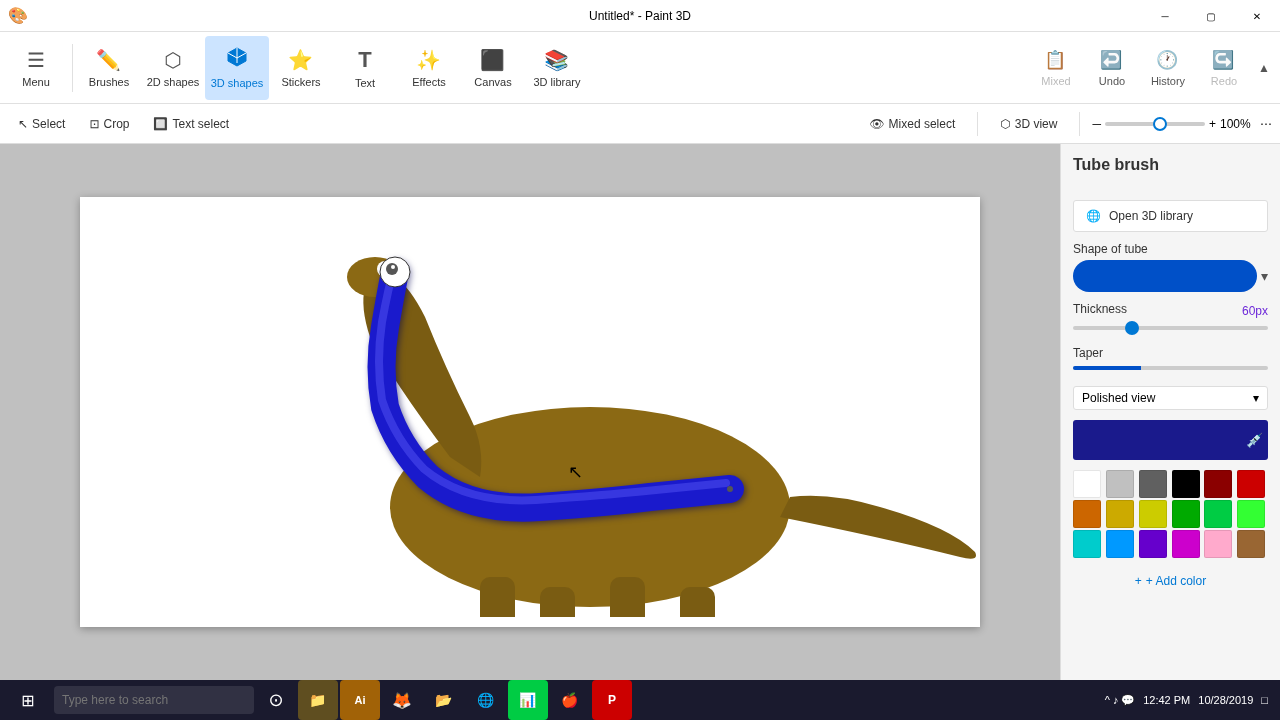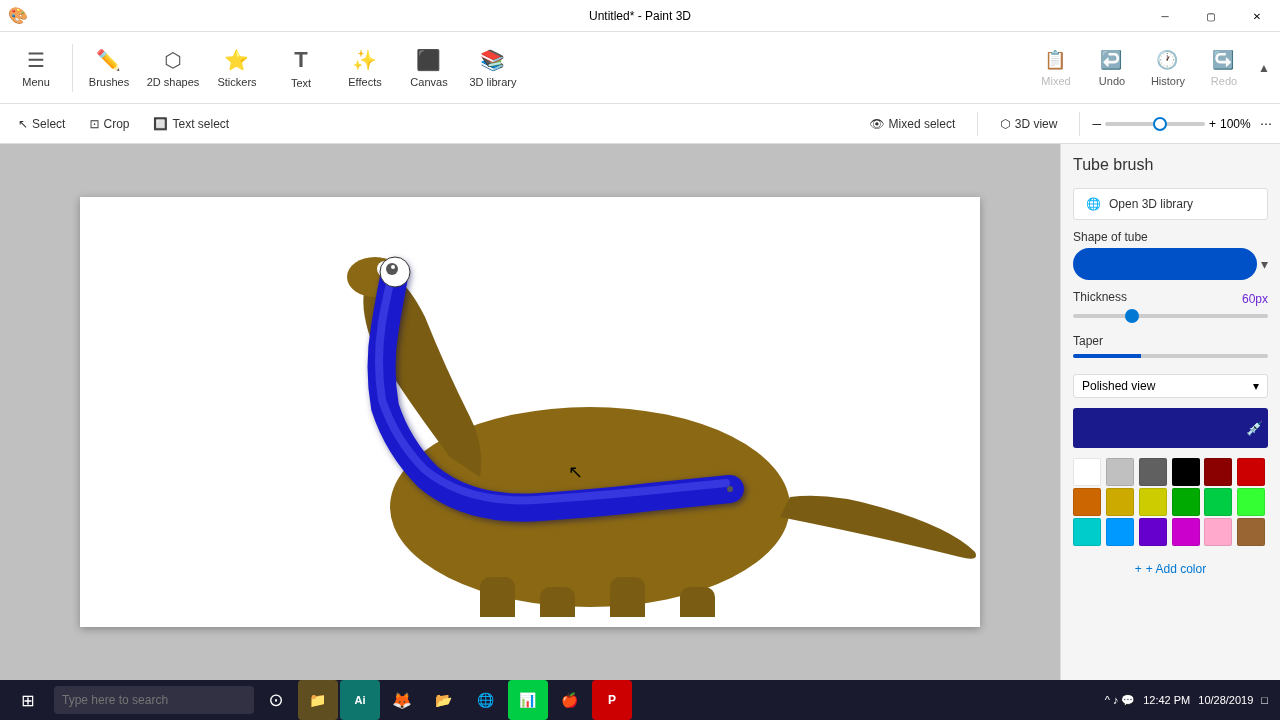--- a/index.html
+++ b/index.html
@@ -194,23 +194,23 @@
       background: #f5f5f5;
       border-left: 1px solid #ddd;
       display: flex;
       flex-direction: column;
       padding: 12px;
       gap: 10px;
       overflow-y: auto;
     }
     .panel-title {
       font-size: 16px;
-      font-weight: 400;
+      font-weight: 700;
       color: #333;
-      margin-bottom: 4px;
+      margin-bottom: 16px;
     }
     .panel-section-label {
       font-size: 12px;
       color: #333;
       margin-bottom: 4px;
     }
     .open-3d-library-btn {
       display: flex;
       align-items: center;
       gap: 8px;
@@ -416,20 +416,29 @@
   </div>
   <div class="toolbar-sep"></div>
   <div class="toolbar-item">
     <div class="icon">✏️</div>
     <span>Brushes</span>
   </div>
   <div class="toolbar-item">
     <div class="icon">⬡</div>
     <span>2D shapes</span>
   </div>
+  <div class="toolbar-item active">
+    <div class="icon" style="color:#0078d4;">
+      <svg width="22" height="22" viewBox="0 0 22 22" fill="none">
+        <path d="M11 2L20 7v8l-9 5-9-5V7z" fill="#0078d4" stroke="#0078d4" stroke-width="1"></path>
+        <path d="M11 2L11 17M20 7L11 12M2 7L11 12" stroke="white" stroke-width="1"></path>
+      </svg>
+    </div>
+    <span style="color:#0078d4;">3D shapes</span>
+  </div>
   <div class="toolbar-item">
     <div class="icon">⭐</div>
     <span>Stickers</span>
   </div>
   <div class="toolbar-item">
     <div class="icon" style="font-weight:bold; font-size:22px;">T</div>
     <span>Text</span>
   </div>
   <div class="toolbar-item">
     <div class="icon">✨</div>
@@ -618,21 +627,21 @@
       <span>+ Add color</span>
     </div>
   </div>
 </div>
 
 <div id="taskbar">
   <div class="taskbar-start">⊞</div>
   <input class="taskbar-search" type="text" placeholder="Type here to search" style="">
   <div class="taskbar-icon">⊙</div>
   <div class="taskbar-icon" style="font-size:14px; background:rgba(255,200,0,0.3); border-radius:4px;">📁</div>
-  <div class="taskbar-icon" style="background:#0f766e; border-radius:4px; color:white; font-size:11px; font-weight:bold;">Ai</div>
+  <div class="taskbar-icon" style="background:#a16207; border-radius:4px; color:white; font-size:11px; font-weight:bold;">Ai</div>
   <div class="taskbar-icon" style="font-size:16px;">🦊</div>
   <div class="taskbar-icon" style="font-size:14px;">📂</div>
   <div class="taskbar-icon" style="font-size:14px;">🌐</div>
   <div class="taskbar-icon" style="background:#00cc44; border-radius:4px; font-size:14px;">📊</div>
   <div class="taskbar-icon" style="font-size:14px; color:#ff6666;">🍎</div>
   <div class="taskbar-icon" style="background:#cc0000; border-radius:4px; font-size:12px; color:white; font-weight:bold;">P</div>
   <div class="taskbar-right">
     <span>^ ♪ 💬</span>
     <span>12:42 PM</span>
     <span>10/28/2019</span>

